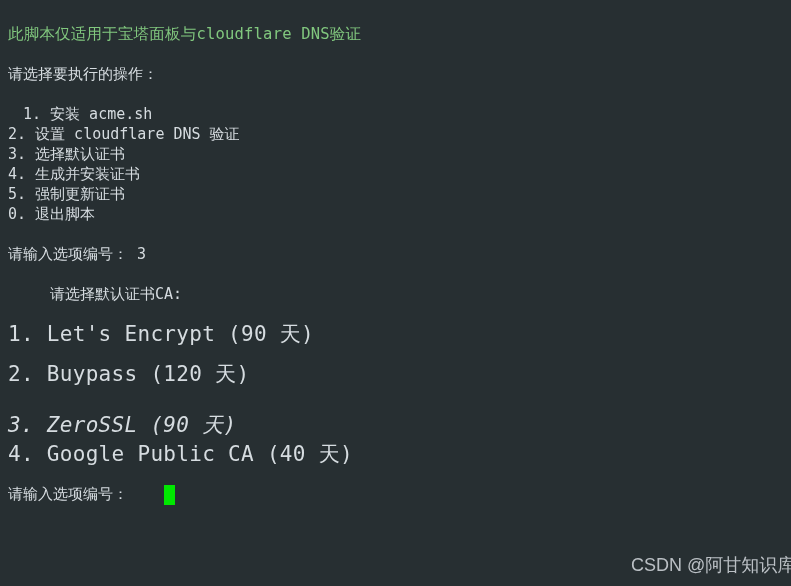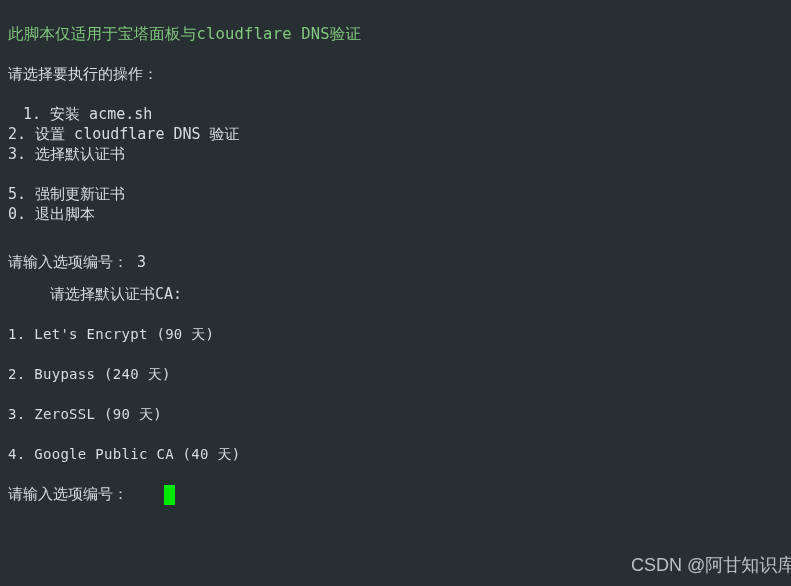--- a/index.html
+++ b/index.html
@@ -35,31 +35,31 @@
   .prompt-op {
     top: 64px;
   }
   .menu-1 { top: 104px; margin-left: 15px; }
   .menu-2 { top: 124px; }
   .menu-3 { top: 144px; }
   .menu-4 { top: 164px; }
   .menu-5 { top: 184px; }
   .menu-0 { top: 204px; }
 
-  .input-1 { top: 252px; }
+  .input-1 { top: 244px; }
   .prompt-ca { top: 284px; margin-left: 42px; }
 
   .ca-line {
-    font-size: 14px;
+    font-size: 21px;
     line-height: 22px;
     letter-spacing: 0.3px;
   }
   .ca-1 { top: 323px; }
   .ca-2 { top: 363px; }
-  .ca-3 { top: 403px; }
+  .ca-3 { top: 414px; font-style: italic; }
   .ca-4 { top: 443px; }
 
   .input-2 { top: 484px; }
 
   .cursor {
     position: absolute;
     left: 164px;
     top: 485px;
     width: 11px;
     height: 20px;
@@ -83,29 +83,30 @@
 
 <div id="terminal">
 
   <div class="line prompt-op">请选择要执行的操作：</div>
 
   <div class="line green banner">此脚本仅适用于宝塔面板与cloudflare DNS验证</div>
 
   <div class="line menu-1"><span>1.</span> <span>安装 acme.sh</span></div>
   <div class="line menu-2"><span>2.</span> <span>设置 cloudflare DNS 验证</span></div>
   <div class="line menu-3"><span>3.</span> <span>选择默认证书</span></div>
+  <div class="line menu-4"><span>4.</span> <span>生成并安装证书</span></div>
   <div class="line menu-5"><span>5.</span> <span>强制更新证书</span></div>
   <div class="line menu-0"><span>0.</span> <span>退出脚本</span></div>
 
   <div class="line input-1"><span>请输入选项编号：</span> <span>3</span></div>
 
   <div class="line prompt-ca">请选择默认证书CA:</div>
 
   <div class="line ca-line ca-1"><span>1.</span> <span>Let's Encrypt (90 天)</span></div>
-  <div class="line ca-line ca-2"><span>2.</span> <span>Buypass (240 天)</span></div>
+  <div class="line ca-line ca-2"><span>2.</span> <span>Buypass (120 天)</span></div>
   <div class="line ca-line ca-3"><span>3.</span> <span>ZeroSSL (90 天)</span></div>
   <div class="line ca-line ca-4"><span>4.</span> <span>Google Public CA (40 天)</span></div>
 
   <div class="line input-2"><span>请输入选项编号：</span><span></span></div>
 
   <div class="cursor"></div>
 
   <div class="watermark">CSDN @阿甘知识库</div>
 
 </div>

